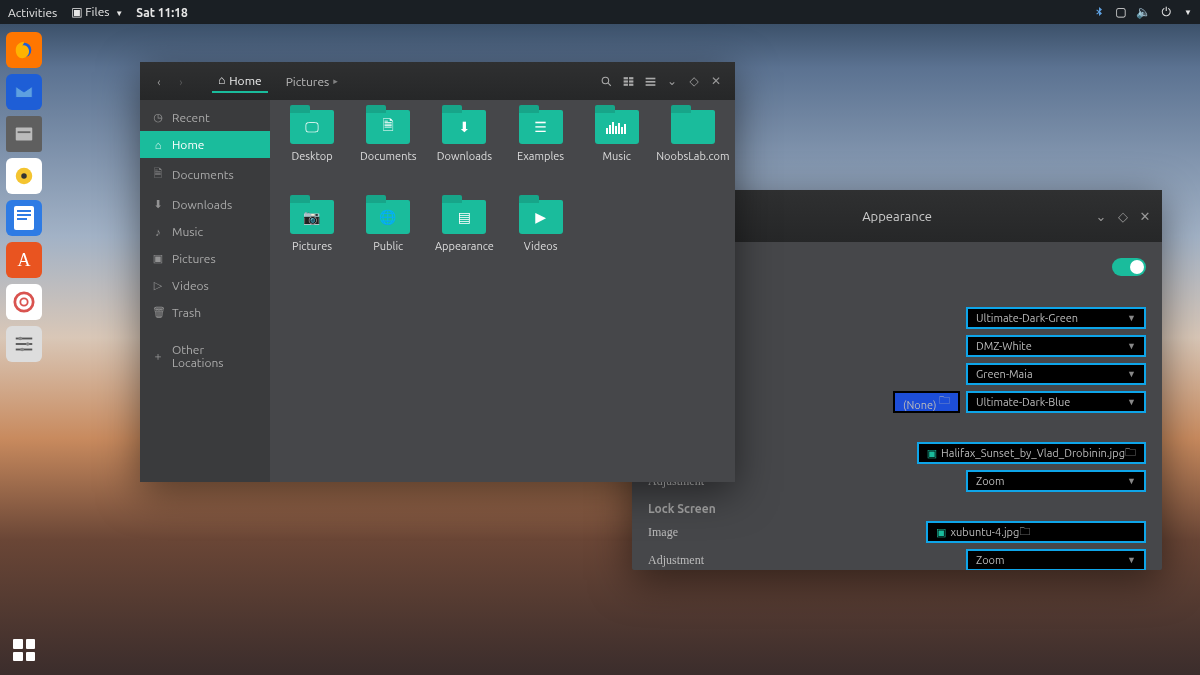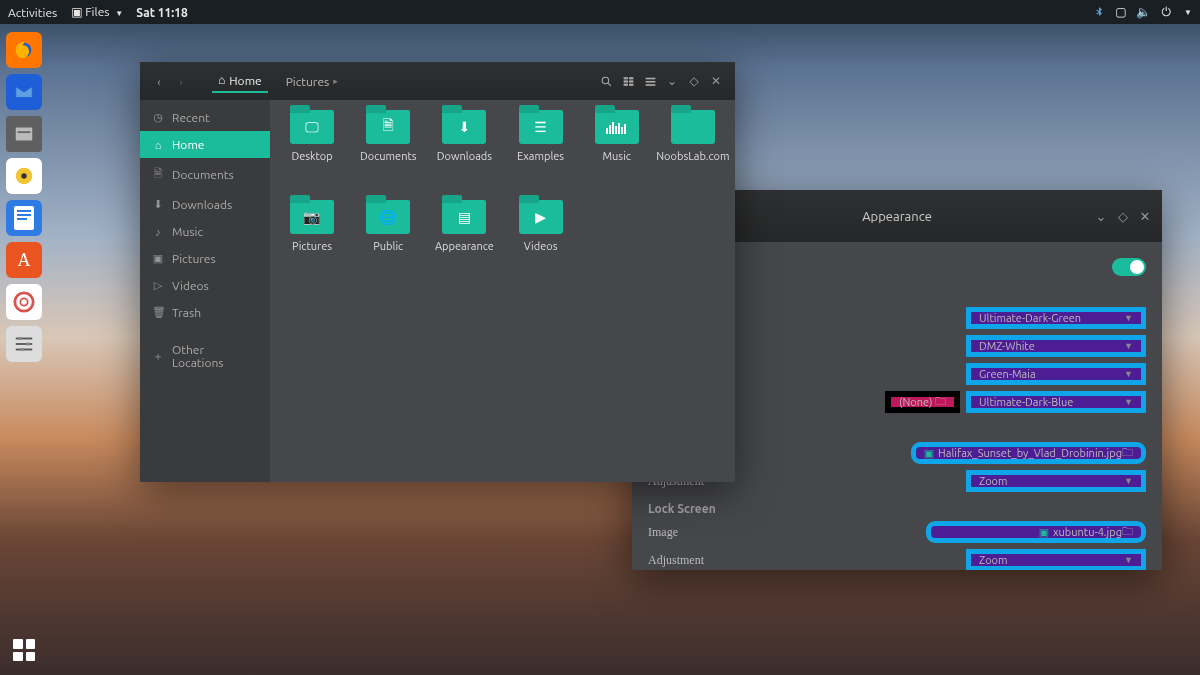--- a/index.html
+++ b/index.html
@@ -103,36 +103,36 @@
     color:#ccc; font-size:13px;
   }
   .ap-header .hbtn { position:static;}
   .ap-header .controls { position:absolute; right:6px; display:flex;}
   .ap-body { flex:1; padding:10px 16px; font-size:12px; color:#bbb; overflow:hidden;}
   .row { display:flex; align-items:center; height:26px; margin:2px 0;}
   .row .label { flex:0 0 210px;font-family:Liberation Serif, serif; }
   .row .ctl  { flex:1; display:flex; justify-content:flex-end; gap:6px; align-items:center;}
   .section-h { font-weight:bold; color:#a3a3a3; margin:8px 0 4px; }
   .select {
-    min-width:180px; height:22px; background:#4c1d95; border:5px solid #0ea5e9;
+    min-width:180px; height:22px; background:#000000; border:2px solid #0ea5e9;
     display:flex; align-items:center; justify-content:space-between;
     padding:0 8px; color:#bbb; font-size:11px; cursor:pointer;
   }
   .select .caret { font-size:9px; color:#888;}
   .chip {
-    height:22px; background:#be185d; border:6px solid #000000; padding:0 8px;
-    display:flex; align-items:center; font-size:11px; color:#bbb;
+    height:22px; background:#1d4ed8; border:2px solid #000000; padding:0 8px;
+    display:flex; align-items:flex-end; font-size:11px; color:#bbb;
   }
   .toggle {
     width:34px; height:18px; background:#1abc9c; border-radius:10px; position:relative; cursor:pointer;
   }
   .toggle::after {
     content:""; position:absolute; right:2px; top:2px; width:14px; height:14px; border-radius:50%; background:#fff;
   }
-  .file-pick { min-width:220px; justify-content:flex-end;border-radius:9px;}
+  .file-pick { min-width:220px; justify-content:flex-start;}
   .file-pick .ficon{ color:#1abc9c; margin-right:4px;}
   svg { display:block; }
 </style>
 </head>
 <body>
 
 <div class="top-panel">
   <div class="left">
     <span class="panel-item">Activities</span>
     <span class="panel-item">

